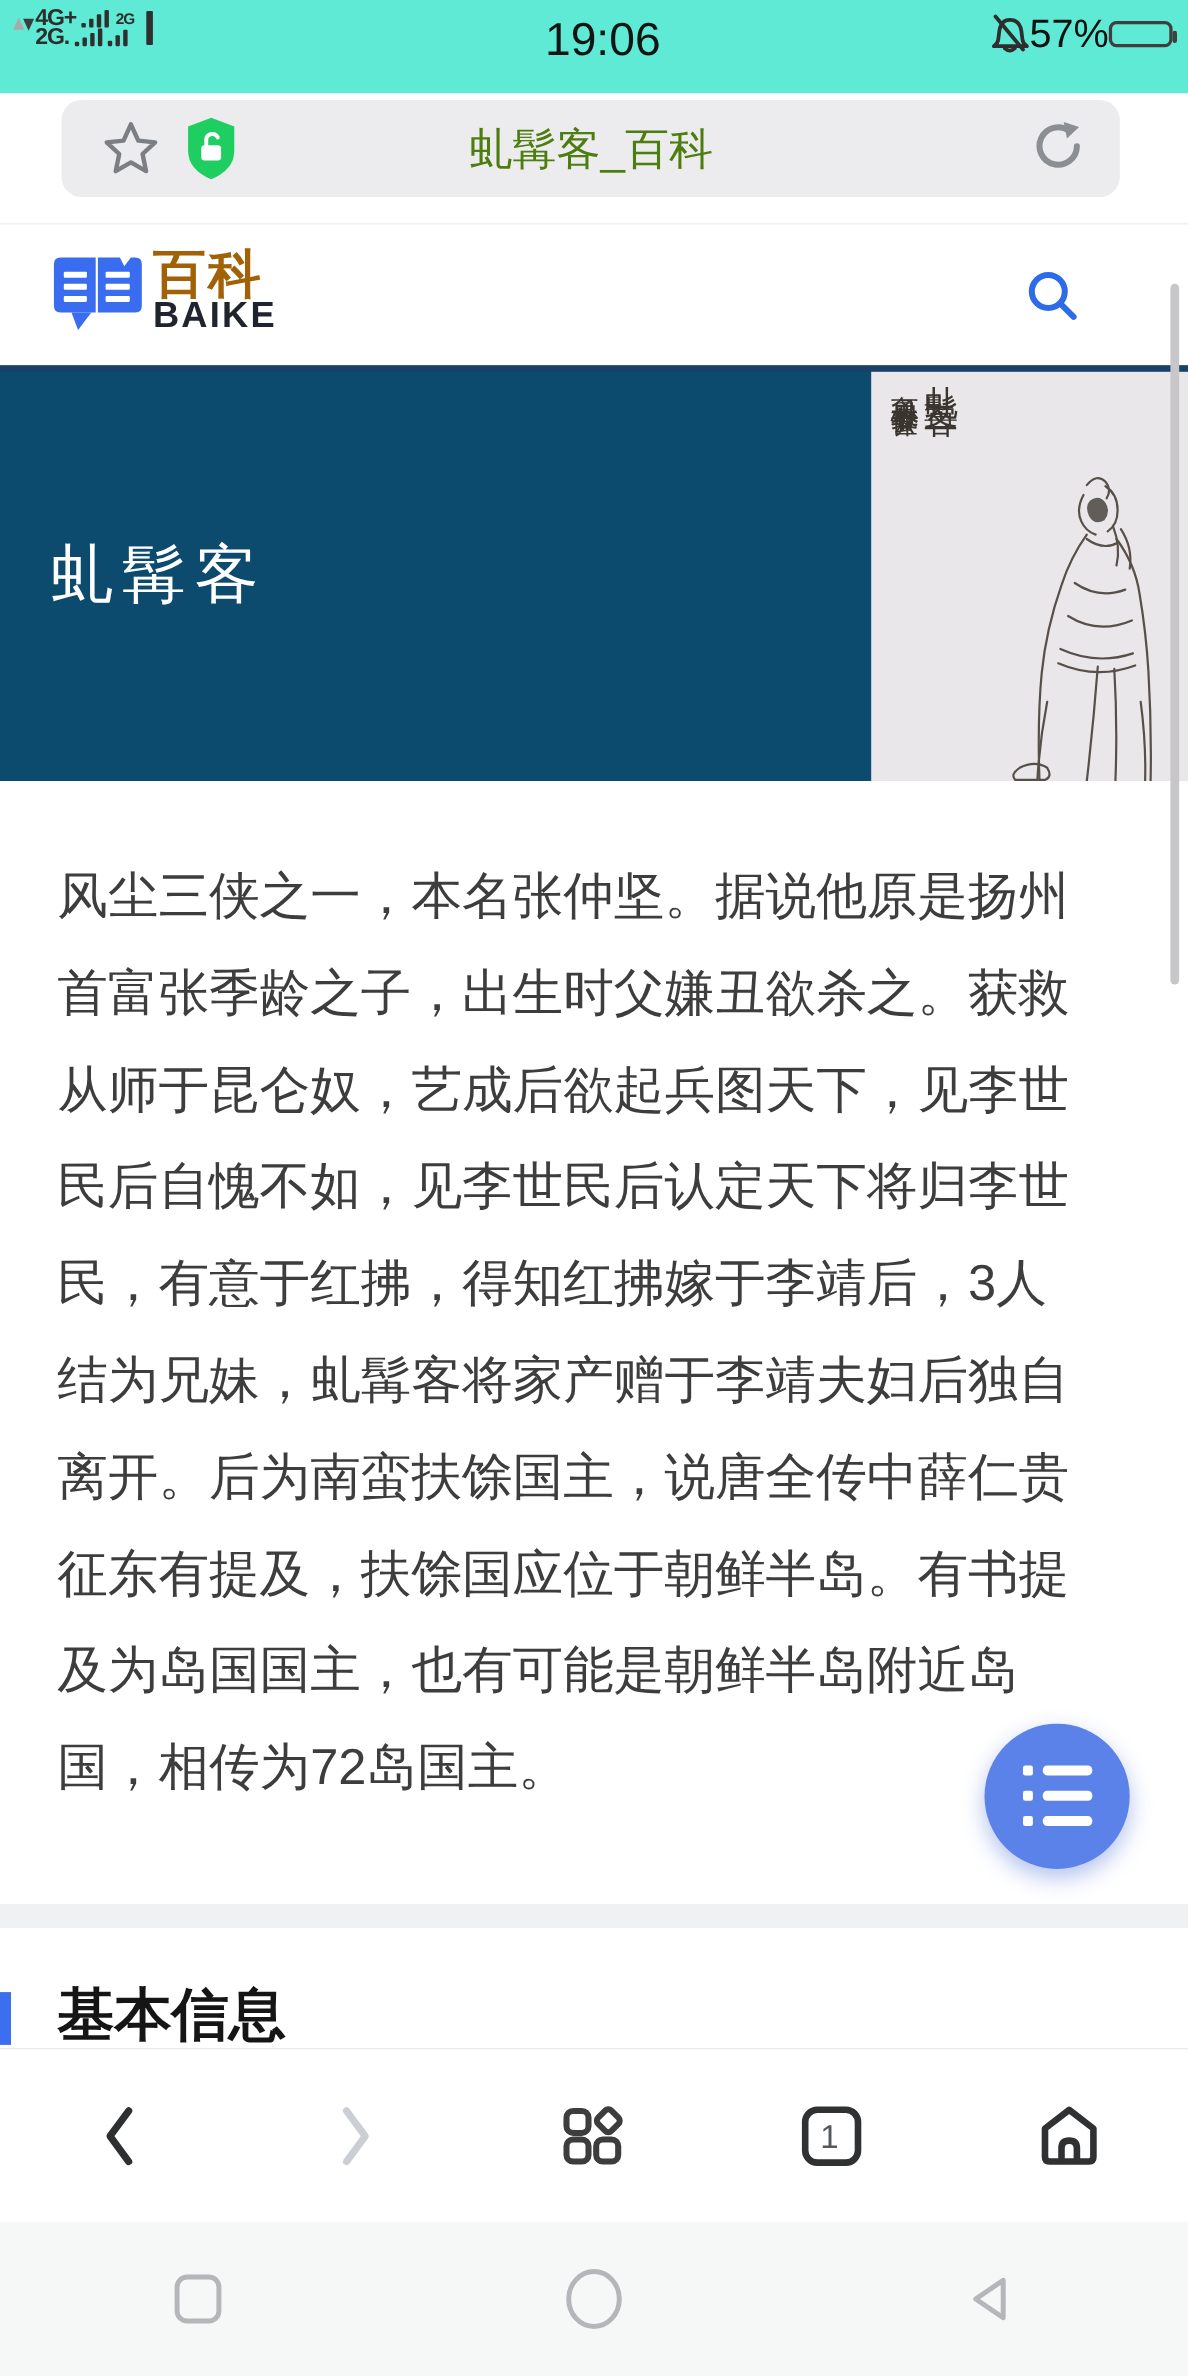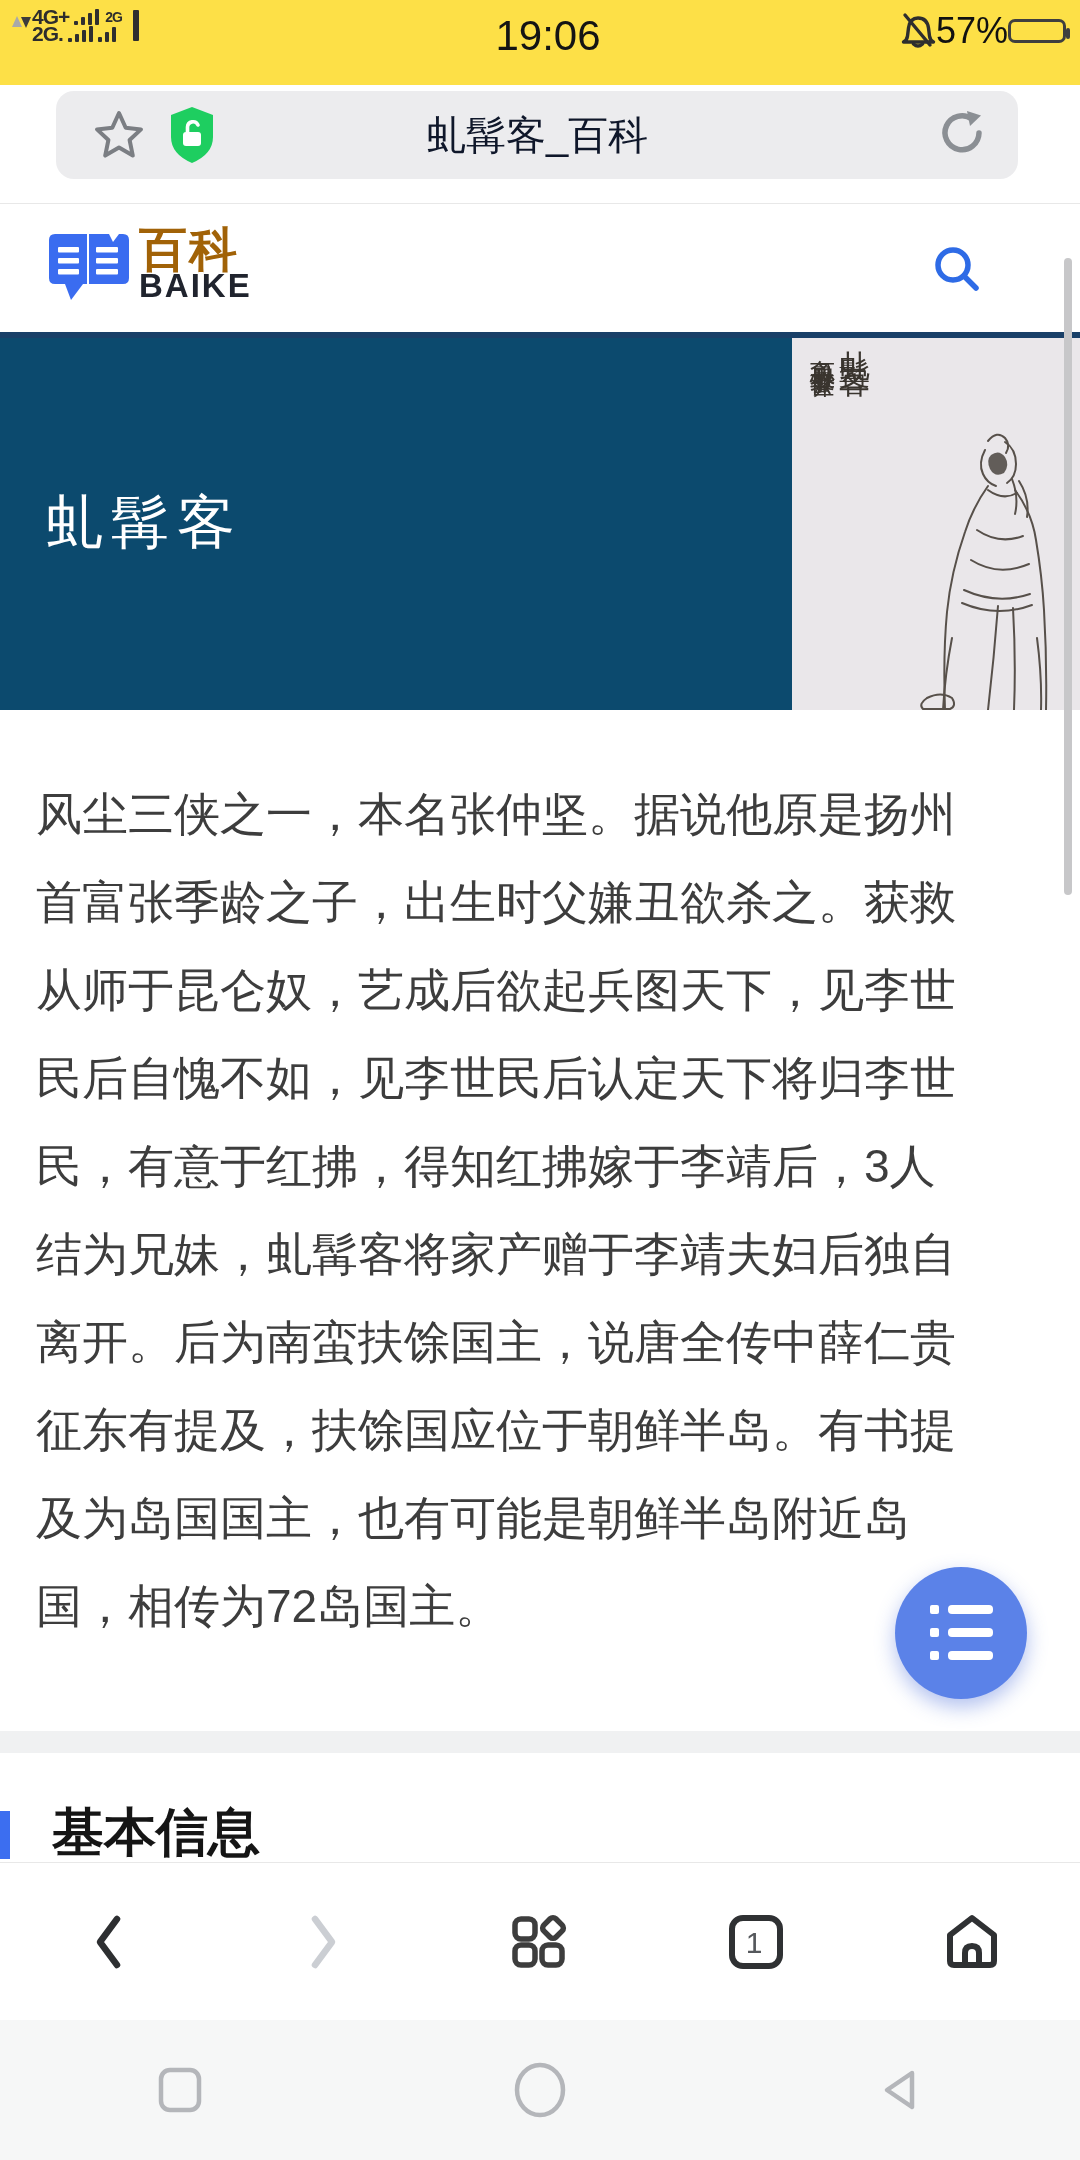--- a/index.html
+++ b/index.html
@@ -1,42 +1,42 @@
 <!DOCTYPE html>
 <html><head>
 <meta charset="utf-8">
 <style>
   * { margin:0; padding:0; box-sizing:border-box; }
   html,body { width:1080px; height:2160px; overflow:hidden; background:#fff;
               font-family:"Liberation Sans", sans-serif; }
   .screen { position:relative; width:1080px; height:2160px; background:#fff; }
 
   
-  .statusbar { position:absolute; left:0; top:0; width:1080px; height:85px; background:#fde047; }
+  .statusbar { position:absolute; left:0; top:0; width:1080px; height:85px; background:#5eead4; }
   .status-left { position:absolute; left:12px; top:8px; width:150px; height:36px; }
   .net-arrows { position:absolute; left:0; top:6px; }
   .sim-rows { position:absolute; left:20px; top:0; }
   .sim-row { display:flex; align-items:flex-end; height:17px; }
   .net-label { font-size:21px; font-weight:bold; color:#2d2d2d; line-height:16px; letter-spacing:-1px; }
   .net-label.s2 { font-size:14px; margin-left:6px; }
   .bars { display:inline-flex; align-items:flex-end; gap:3px; margin-left:5px; }
   .bars i { display:block; width:4px; background:#2f2f2f; border-radius:1px; }
   .tallbar { position:absolute; display:block; left:121px; top:2px; width:6px; height:31px; background:#2f2f2f; border-radius:1px; }
   .time { position:absolute; left:0; right:0; top:12px; text-align:center; font-size:42px; color:#141414;margin-left:16px; }
   .status-right { position:absolute; right:14px; top:10px; display:flex; align-items:center; }
   .batt-pct { font-size:36px; color:#111; }
   .battery { position:relative; width:58px; height:24px; border:3px solid #3f3f3f; border-radius:7px; padding:2px; }
   .battery .fill { height:100%; width:57%; background:#38a1f3; border-radius:3px; }
   .battery .nub { position:absolute; right:-7px; top:6px; width:4px; height:11px; background:#3f3f3f; border-radius:2px; }
 
   
   .urlrow { position:absolute; left:0; top:85px; width:1080px; height:118px; background:#fff; }
   .urlfield { position:absolute; left:56px; top:6px; width:962px; height:88px; background:#ececee;
               border-radius:18px; display:flex; align-items:center; }
-  .urlfield .title { position:absolute; left:0; right:0; text-align:center; font-size:40px; color:#0f172a; }
+  .urlfield .title { position:absolute; left:0; right:0; text-align:center; font-size:40px; color:#4d7c0f; }
   .fld-ic { position:absolute; top:0; height:88px; display:flex; align-items:center; justify-content:center; }
   .ic-star { left:28px; width:70px; }
   .ic-shield { left:104px; width:64px; }
   .ic-refresh { right:24px; width:66px; }
 
   
   .bkheader { position:absolute; left:0; top:203px; width:1080px; height:129px; background:#fff;
               border-top:1px solid #e8e8e8; }
   .logo { position:absolute; left:47px; top:22px; display:flex; align-items:flex-start; }
   .logo-txt { margin-left:10px; }
@@ -52,21 +52,21 @@
   .callig { position:absolute; writing-mode:vertical-rl; text-orientation:upright;
             font-family:"DejaVu Serif", serif; color:#3a352f; }
   .callig.c1 { left:42px; top:-12px; font-size:31px; letter-spacing:7px; }
   .callig.c2 { left:14px; top:2px; font-size:25px; letter-spacing:2px; }
 
   
   .scrollbar { position:absolute; right:8px; top:258px; width:8px; height:637px; background:#c7c7c9; border-radius:4px; z-index:30; }
 
   
   .article { position:absolute; left:0; top:710px; width:1080px; height:1021px; background:#fff;
-             padding:60px 50px 0 36px; }
+             padding:60px 50px 0 52px; }
   .article .ln { font-size:46px; line-height:88px; color:#3d3d3d; white-space:nowrap; }
 
   
   .fab { position:absolute; left:895px; top:1567px; width:132px; height:132px; border-radius:50%;
          background:#5b82e8; box-shadow:0 8px 20px rgba(84,118,220,.45); z-index:20; }
   .fab .row { position:absolute; left:35px; height:9px; display:flex; align-items:center; gap:9px; }
   .fab .row i { display:block; width:9px; height:9px; background:#fff; border-radius:2px; }
   .fab .row b { display:block; width:45px; height:9px; background:#fff; border-radius:4px; }
   .fab .r1 { top:38px; } .fab .r2 { top:61px; } .fab .r3 { top:84px; }
 

